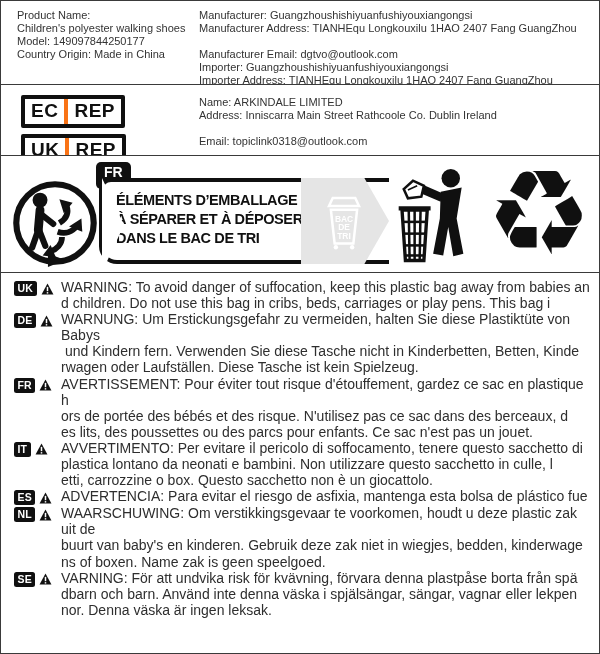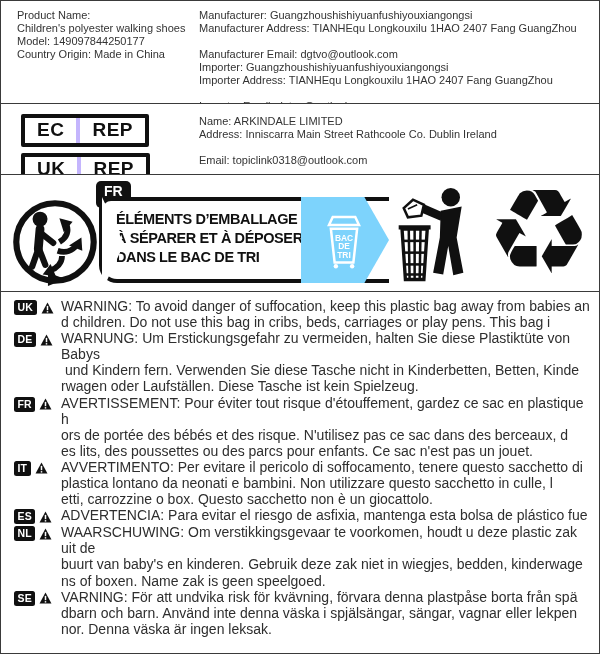--- a/index.html
+++ b/index.html
@@ -6,44 +6,44 @@
   html,body { background:#e8e8e8; }
   body { font-family:"Liberation Sans","DejaVu Sans",sans-serif; }
   .sheet {
     width:600px; height:654px; margin:0 auto; background:#fff;
     display:flex; flex-direction:column; color:#2b2b2b; overflow:hidden;
   }
   .box { border:1px solid #3a3a3a; background:#fff; }
   .box + .box { margin-top:-1px; }
 
   
-  .sec-info { height:104px; display:flex; padding:8px 8px 0 16px; }
+  .sec-info { height:85px; display:flex; padding:8px 8px 0 16px; }
   .col-left { width:182px; }
   .tline { font-size:11px; line-height:13px; min-height:13px; white-space:pre-wrap; color:#333; }
   .col-right { flex:1; }
 
   
   .sec-rep { height:72px; display:flex; padding:10px 8px 0 20px; }
   .rep-col { width:178px; }
   .rep-box { display:inline-flex; border:4px solid #101010; border-radius:2px; background:#fff; margin-bottom:6px; }
-  .rep-cell { font-size:19px; font-weight:bold; color:#101010; padding:0 12px 1px; letter-spacing:0.5px; line-height:24px; }
-  .rep-cell-r { border-left:4px solid #c4b5fd; }
+  .rep-cell { font-size:19px; font-weight:bold; color:#101010; padding:0 6px 1px; letter-spacing:0.5px; line-height:24px; }
+  .rep-cell-r { border-left:4px solid #f97316; }
   .rep-lines { flex:1; padding-top:1px; }
 
   
   .sec-triman { height:118px; display:flex; align-items:flex-start; padding:0 4px 0 10px; }
   .triman-svg { width:88px; height:92px; margin-top:21px; flex:0 0 auto; }
   .banner-wrap { position:relative; margin:22px 0 0 0; flex:0 0 auto; }
   .fr-tab { position:absolute; top:-16px; left:-3px; background:#101010; color:#fff;
     font-weight:bold; font-size:14px; line-height:1; padding:3px 8px 10px; border-radius:5px; z-index:0; }
   .fr-banner { position:relative; display:flex; height:86px; background:#fff;
     border:4px solid #101010; border-right:none; border-radius:12px 0 0 18px; z-index:1; }
   .banner-text { width:198px; padding:9px 1px 0 13px; }
   .banner-line { font-weight:bold; font-size:14.5px; line-height:19px; letter-spacing:-0.4px; color:#101010; white-space:nowrap; }
-  .banner-right { position:relative; width:88px; margin:-4px 0; background:#7dd3fc;
+  .banner-right { position:relative; width:88px; margin:-4px 0; background:#e5e5e5;
     clip-path:polygon(0 0, 72% 0, 100% 50%, 72% 100%, 0 100%);
     display:flex; align-items:center; }
   .banner-chevron { position:absolute; left:-1px; top:0; width:0; height:0;
     border-top:47px solid transparent; border-bottom:47px solid transparent; border-left:22px solid #fff; }
   .bin-svg { width:40px; height:78px; margin-left:23px; }
   .tidyman-svg { width:84px; height:104px; margin:8px 2px 0 8px; flex:0 0 auto; }
   .mobius { flex:1; text-align:center; font-family:"DejaVu Sans",sans-serif; font-size:118px;
     line-height:106px; color:#101010; margin-top:4px; font-weight:bold; }
 
   

